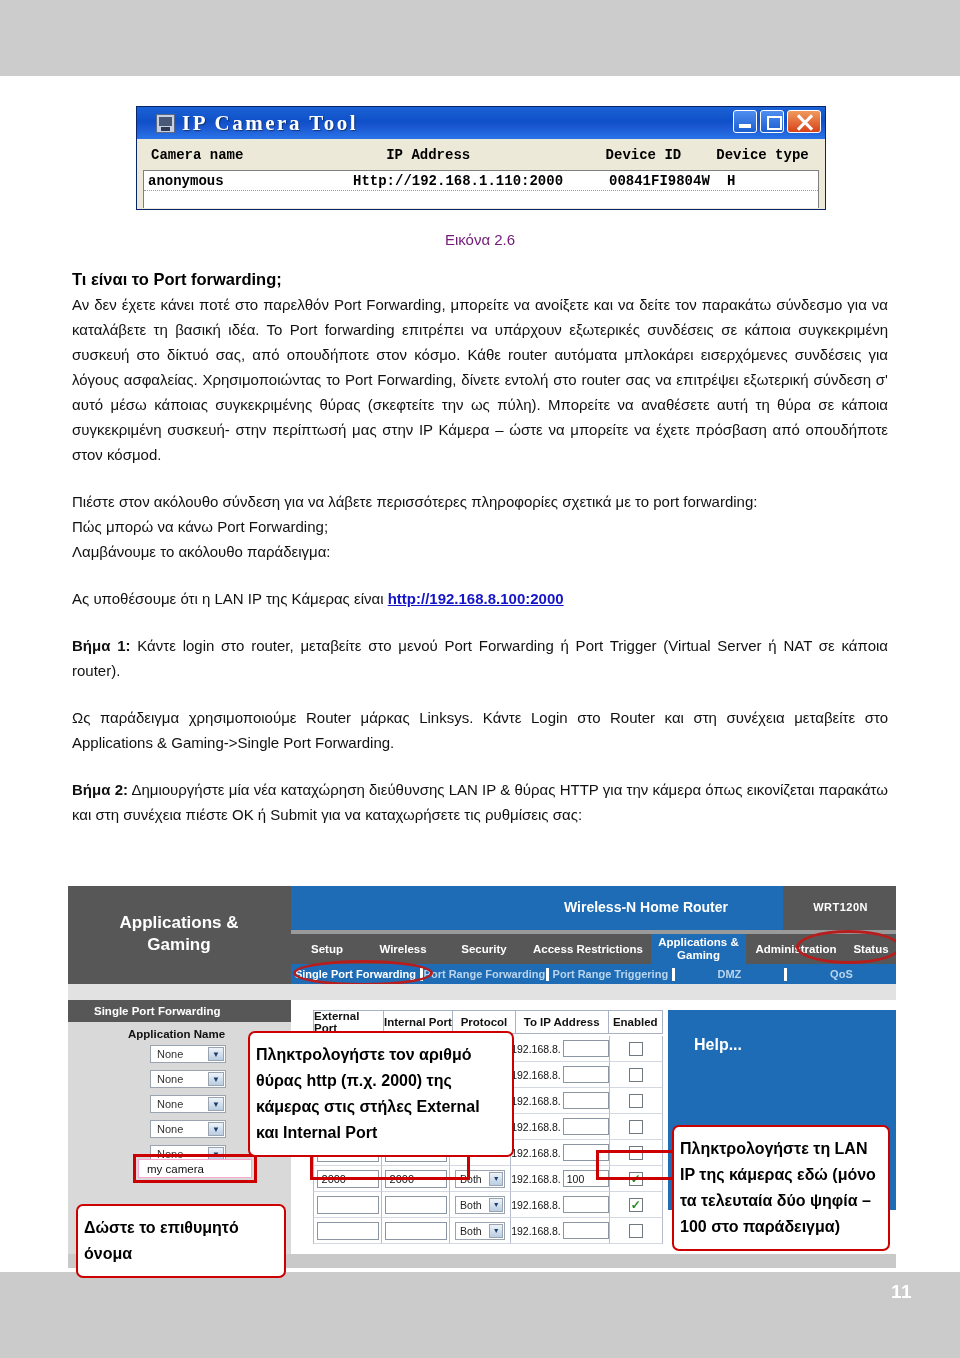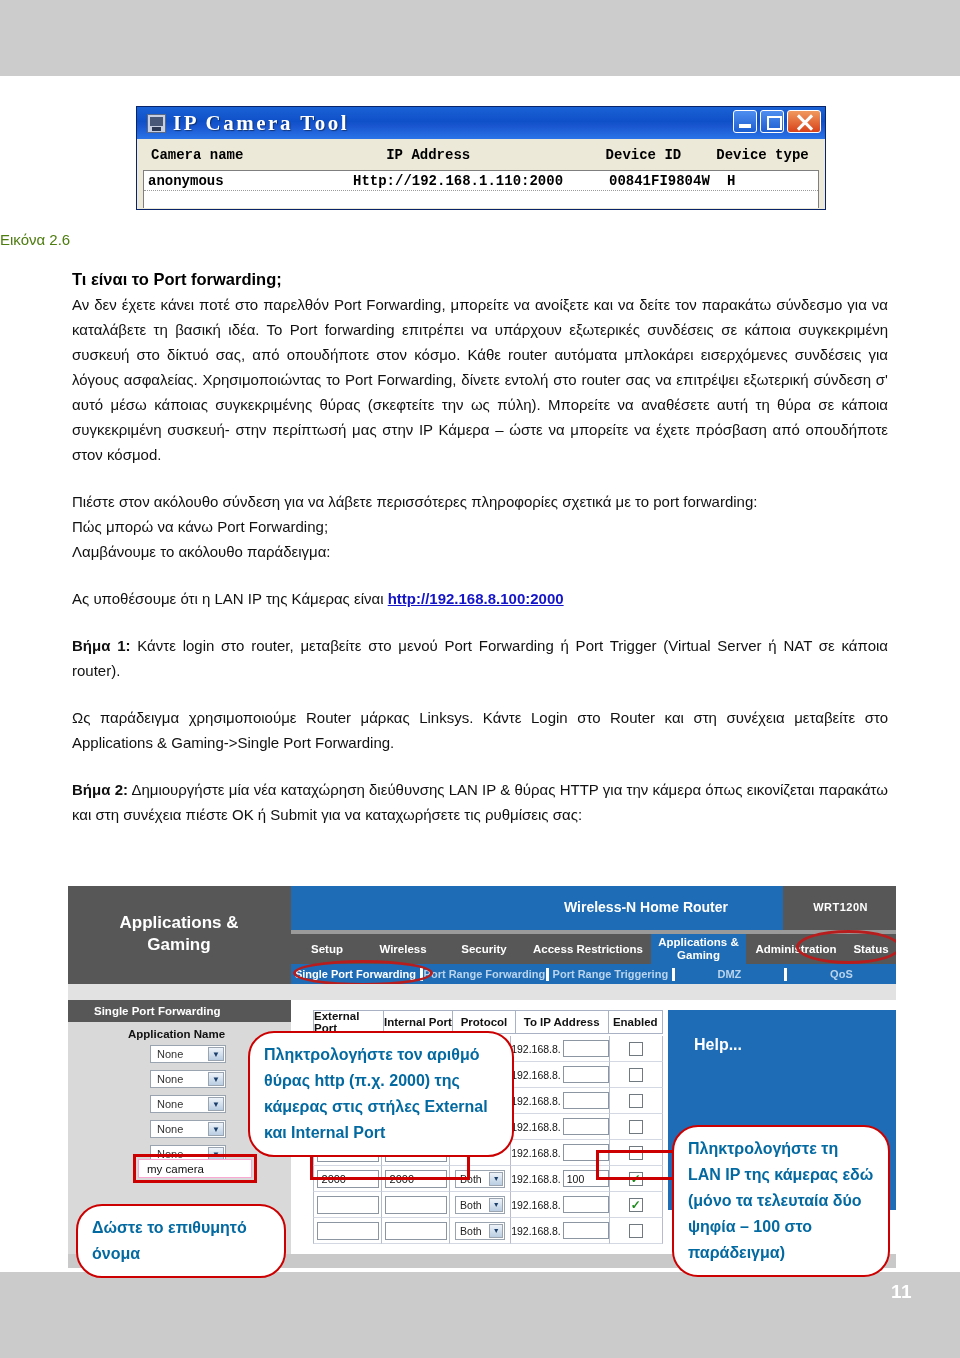--- a/index.html
+++ b/index.html
@@ -30,21 +30,21 @@
   .ipcam-window {
     position: absolute; left: 136px; top: 106px;
     width: 690px; height: 104px;
     background: #ece9d8;
     border: 1px solid #0a246a;
     overflow: hidden;
   }
   .ipcam-titlebar {
     height: 32px;
     background: linear-gradient(to bottom, #1b62d6 0%, #0f50c8 45%, #1956cf 60%, #2a74e8 100%);
-    display: flex; align-items: center; padding: 0 3px 0 10px;
+    display: flex; align-items: center; padding: 0 3px 0 19px;
     position: relative;
   }
   .ipcam-appicon {
     width: 19px; height: 19px; flex: 0 0 19px;
     background: #c8cfe0;
     border: 1px solid #5a6a86;
     margin-right: 7px;
     position: relative;
   }
   .ipcam-appicon::before {
@@ -112,21 +112,21 @@
     border-bottom: 1px dotted #9a9a9a;
   }
   .ipcam-row .c1 { width: 205px; }
   .ipcam-row .c2 { width: 256px; }
   .ipcam-row .c3 { width: 118px; }
   .ipcam-row .c4 { width: 60px; }
 
   
   .caption {
     position: absolute; left: 0; top: 231px; width: 960px;
-    font-size: 15px; color: #4d7c0f;
+    text-align: center; font-size: 15px; color: #701a75;
   }
 
   
   .body {
     position: absolute; left: 72px; top: 270px; width: 816px;
   }
   .h-sub {
     font-size: 16.5px; font-weight: bold; color: #000; margin-bottom: 3px;
   }
   p.txt {
@@ -313,24 +313,24 @@
     position: absolute; border: 3px solid #b81d1d; border-radius: 50%;
   }
   .ell-appgaming { left: 728px; top: 44px; width: 105px; height: 34px; }
   .ell-spf { left: 225px; top: 74px; width: 140px; height: 26px; }
 
   
   .callout {
     position: absolute;
     background: #ffffff;
     border: 2.5px solid #cc0000;
-    border-radius: 26px;
-    color: #0369a1; font-weight: bold;
+    border-radius: 7px;
+    color: #000000; font-weight: bold;
     line-height: 26px;
-    padding: 9px 14px;
+    padding: 9px 6px;
     z-index: 5;
   }
   .co-ports { left: 248px; top: 1031px; width: 266px; font-size: 16px; }
   .co-name  { left: 76px;  top: 1204px; width: 210px; font-size: 16px; }
   .co-lanip { left: 672px; top: 1125px; width: 218px; font-size: 16px; }
 </style>
 </head>
 <body>
 
 <div class="page">

